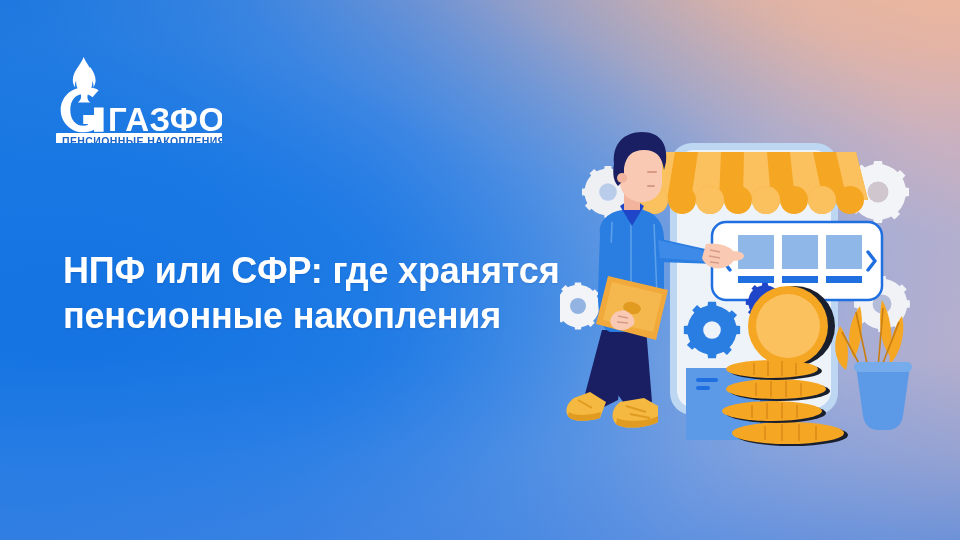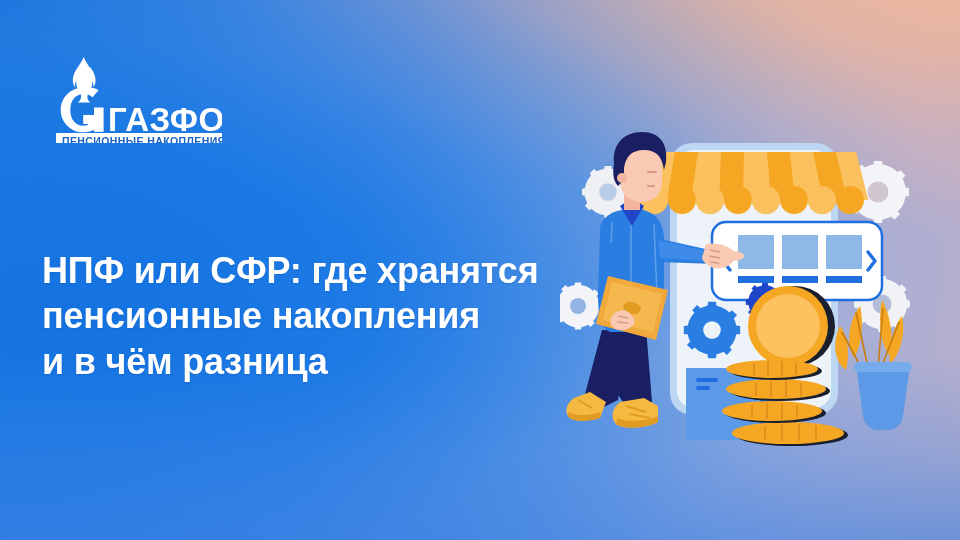--- a/index.html
+++ b/index.html
@@ -64,21 +64,21 @@
     left: 52px;
     top: 57px;
     width: 170px;
     height: 86px;
   }
   .logo svg { display: block; }
 
   
   .headline {
     position: absolute;
-    left: 42px;
+    left: 63px;
     top: 248px;
     width: 530px;
     color: #ffffff;
     font-size: 36px;
     font-weight: bold;
     line-height: 1.26;
     letter-spacing: -0.2px;
     text-shadow: 0 1px 2px rgba(10,50,120,0.18);
   }
   .headline .ln { display: block; white-space: nowrap; }
@@ -119,21 +119,20 @@
       <g>
         <rect x="4" y="76" width="166" height="15" rx="1" fill="#ffffff"></rect>
         <text x="10" y="87.5" font-family="Liberation Sans, sans-serif" font-size="10.5" font-weight="bold" fill="#1a62c4" letter-spacing="0.4">ПЕНСИОННЫЕ НАКОПЛЕНИЯ</text>
       </g>
     </svg>
   </div>
 
   <div class="headline">
     <span class="ln">НПФ или СФР: где хранятся</span>
     <span class="ln">пенсионные накопления</span>
-    <span class="ln">и в чём разница</span>
   </div>
 
   <div class="illo">
     <svg width="400" height="330" viewBox="0 0 400 330" xmlns="http://www.w3.org/2000/svg">
       <defs>
 
         <g id="gear8">
           <path d="M0,-50 L9,-48 L14,-58 L26,-53 L24,-42 L32,-36 L41,-42 L49,-32 L41,-25 L44,-15 L55,-14 L55,-1 L44,0 L41,10 L49,17 L41,27 L32,21 L24,27 L26,38 L14,43 L9,33 L0,35 L-9,33 L-14,43 L-26,38 L-24,27 L-32,21 L-41,27 L-49,17 L-41,10 L-44,0 L-55,-1 L-55,-14 L-44,-15 L-41,-25 L-49,-32 L-41,-42 L-32,-36 L-24,-42 L-26,-53 L-14,-58 L-9,-48 Z" transform="translate(0,8)"></path>
         </g>
       </defs>

